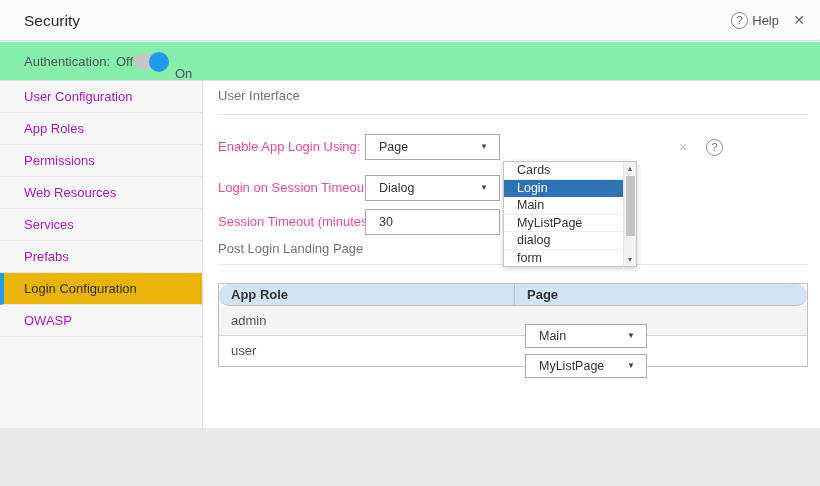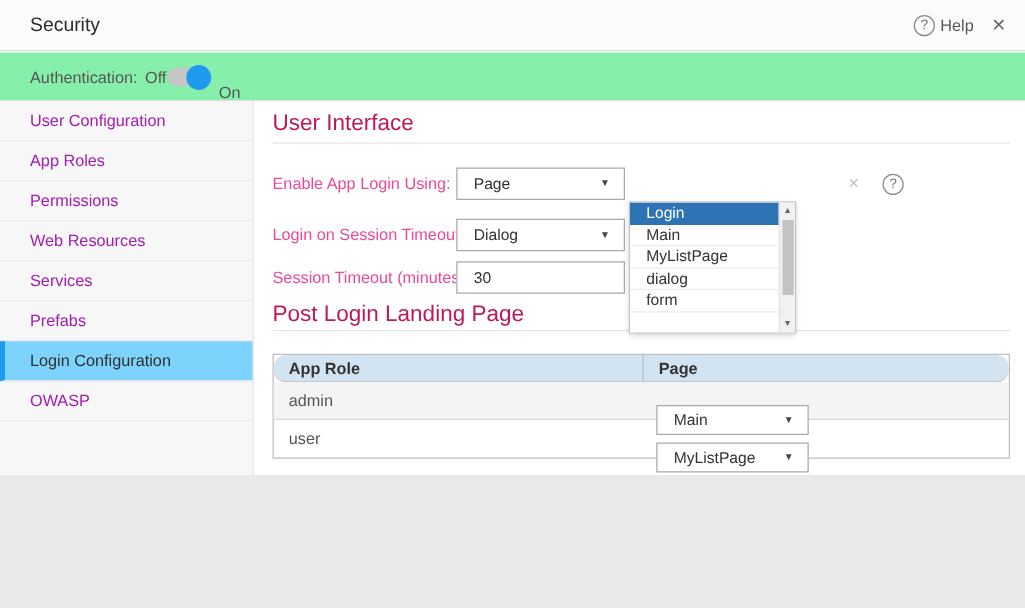--- a/index.html
+++ b/index.html
@@ -1,19 +1,19 @@
 <!DOCTYPE html>
 <html><head>
 <meta charset="utf-8">
 <style>
   * { margin:0; padding:0; box-sizing:border-box; }
   html,body { background:#e9e9e9; }
   body { font-family:"Liberation Sans","DejaVu Sans",sans-serif; }
   .app {
-    position:relative; width:820px; height:380px; background:#fff;
+    position:relative; width:820px; height:428px; background:#fff;
     overflow:hidden; font-size:13px; color:#333;
   }
   
   .hdr { position:absolute; left:0; top:0; width:820px; height:41px;
          background:#fbfbfb; border-bottom:1px solid #dcdcdc; }
   .hdr .title { position:absolute; left:24px; top:0; line-height:41px;
                 font-size:15.5px; font-weight:500; color:#2b2b2b; }
   .help-circle { position:absolute; right:72px; top:12px; width:17px; height:17px;
                  border:1px solid #8a8a8a; border-radius:50%; color:#777;
                  font-size:11px; line-height:15px; text-align:center; cursor:pointer; }
@@ -29,25 +29,25 @@
   .tg-on  { position:absolute; left:175px; top:12px; line-height:39px; color:#555; }
   .toggle { position:absolute; left:134px; top:12px; width:32px; height:15px;
             background:#c6c6c6; border-radius:8px; cursor:pointer; }
   .toggle .knob { position:absolute; right:-3px; top:-2.5px; width:20px; height:20px;
                   border-radius:50%; background:#1e9bef; }
   
   .sidebar { position:absolute; left:0; top:81px; width:203px; height:405px;
              background:#f7f7f7; border-right:1px solid #e0e0e0; }
   .side-item { height:32px; line-height:32px; padding-left:24px; color:#a21caf;
                border-bottom:1px solid #e9e9e9; cursor:pointer; font-size:13px; }
-  .side-item.selected { background:#7dd3fc; color:#2f2f2f;
+  .side-item.selected { background:#eab308; color:#2f2f2f;
                         border-left:4px solid #1e9bef; padding-left:20px; }
   
   .content { position:absolute; left:203px; top:81px; width:617px; height:405px; background:#fff; }
-  .section-h { position:absolute; left:15px; font-size:18px; color:#be185d; }
+  .section-h { position:absolute; left:15px; font-size:13px; color:#737373; }
   .divider { position:absolute; left:15px; right:12px; height:1px; background:#e6e6e6; }
   .flabel { position:absolute; left:15px; height:26px; line-height:26px; color:#ec4899; }
   .selectbox { position:absolute; background:#fff; border:1px solid #a9a9a9;
                cursor:pointer; }
   .selectbox .val { position:absolute; left:13px; top:0; line-height:24px;
                     font-size:12.5px; color:#333; }
   .selectbox .caret { position:absolute; right:11px; top:0; line-height:24px;
                       font-size:8px; color:#444; }
   .sb-lg { width:135px; height:26px; }
   .sb-lg .val, .sb-lg .caret { line-height:24px; }
@@ -139,20 +139,21 @@
 
     <div class="flabel" style="top:53px;">Enable App Login Using:</div>
     <div class="selectbox sb-lg" style="left:162px; top:53px;">
       <span class="val">Page</span>
       <span class="caret">▼</span>
     </div>
     <span class="combo-clear">✕</span>
     <span class="q-circle">?</span>
 
     <div class="dropdown">
+      <div class="dd-opt">Cards</div>
       <div class="dd-opt hl">Login</div>
       <div class="dd-opt">Main</div>
       <div class="dd-opt">MyListPage</div>
       <div class="dd-opt">dialog</div>
       <div class="dd-opt">form</div>
       <div class="dd-scroll">
         <span class="up">▲</span>
         <span class="thumb"></span>
         <span class="down">▼</span>
       </div>

